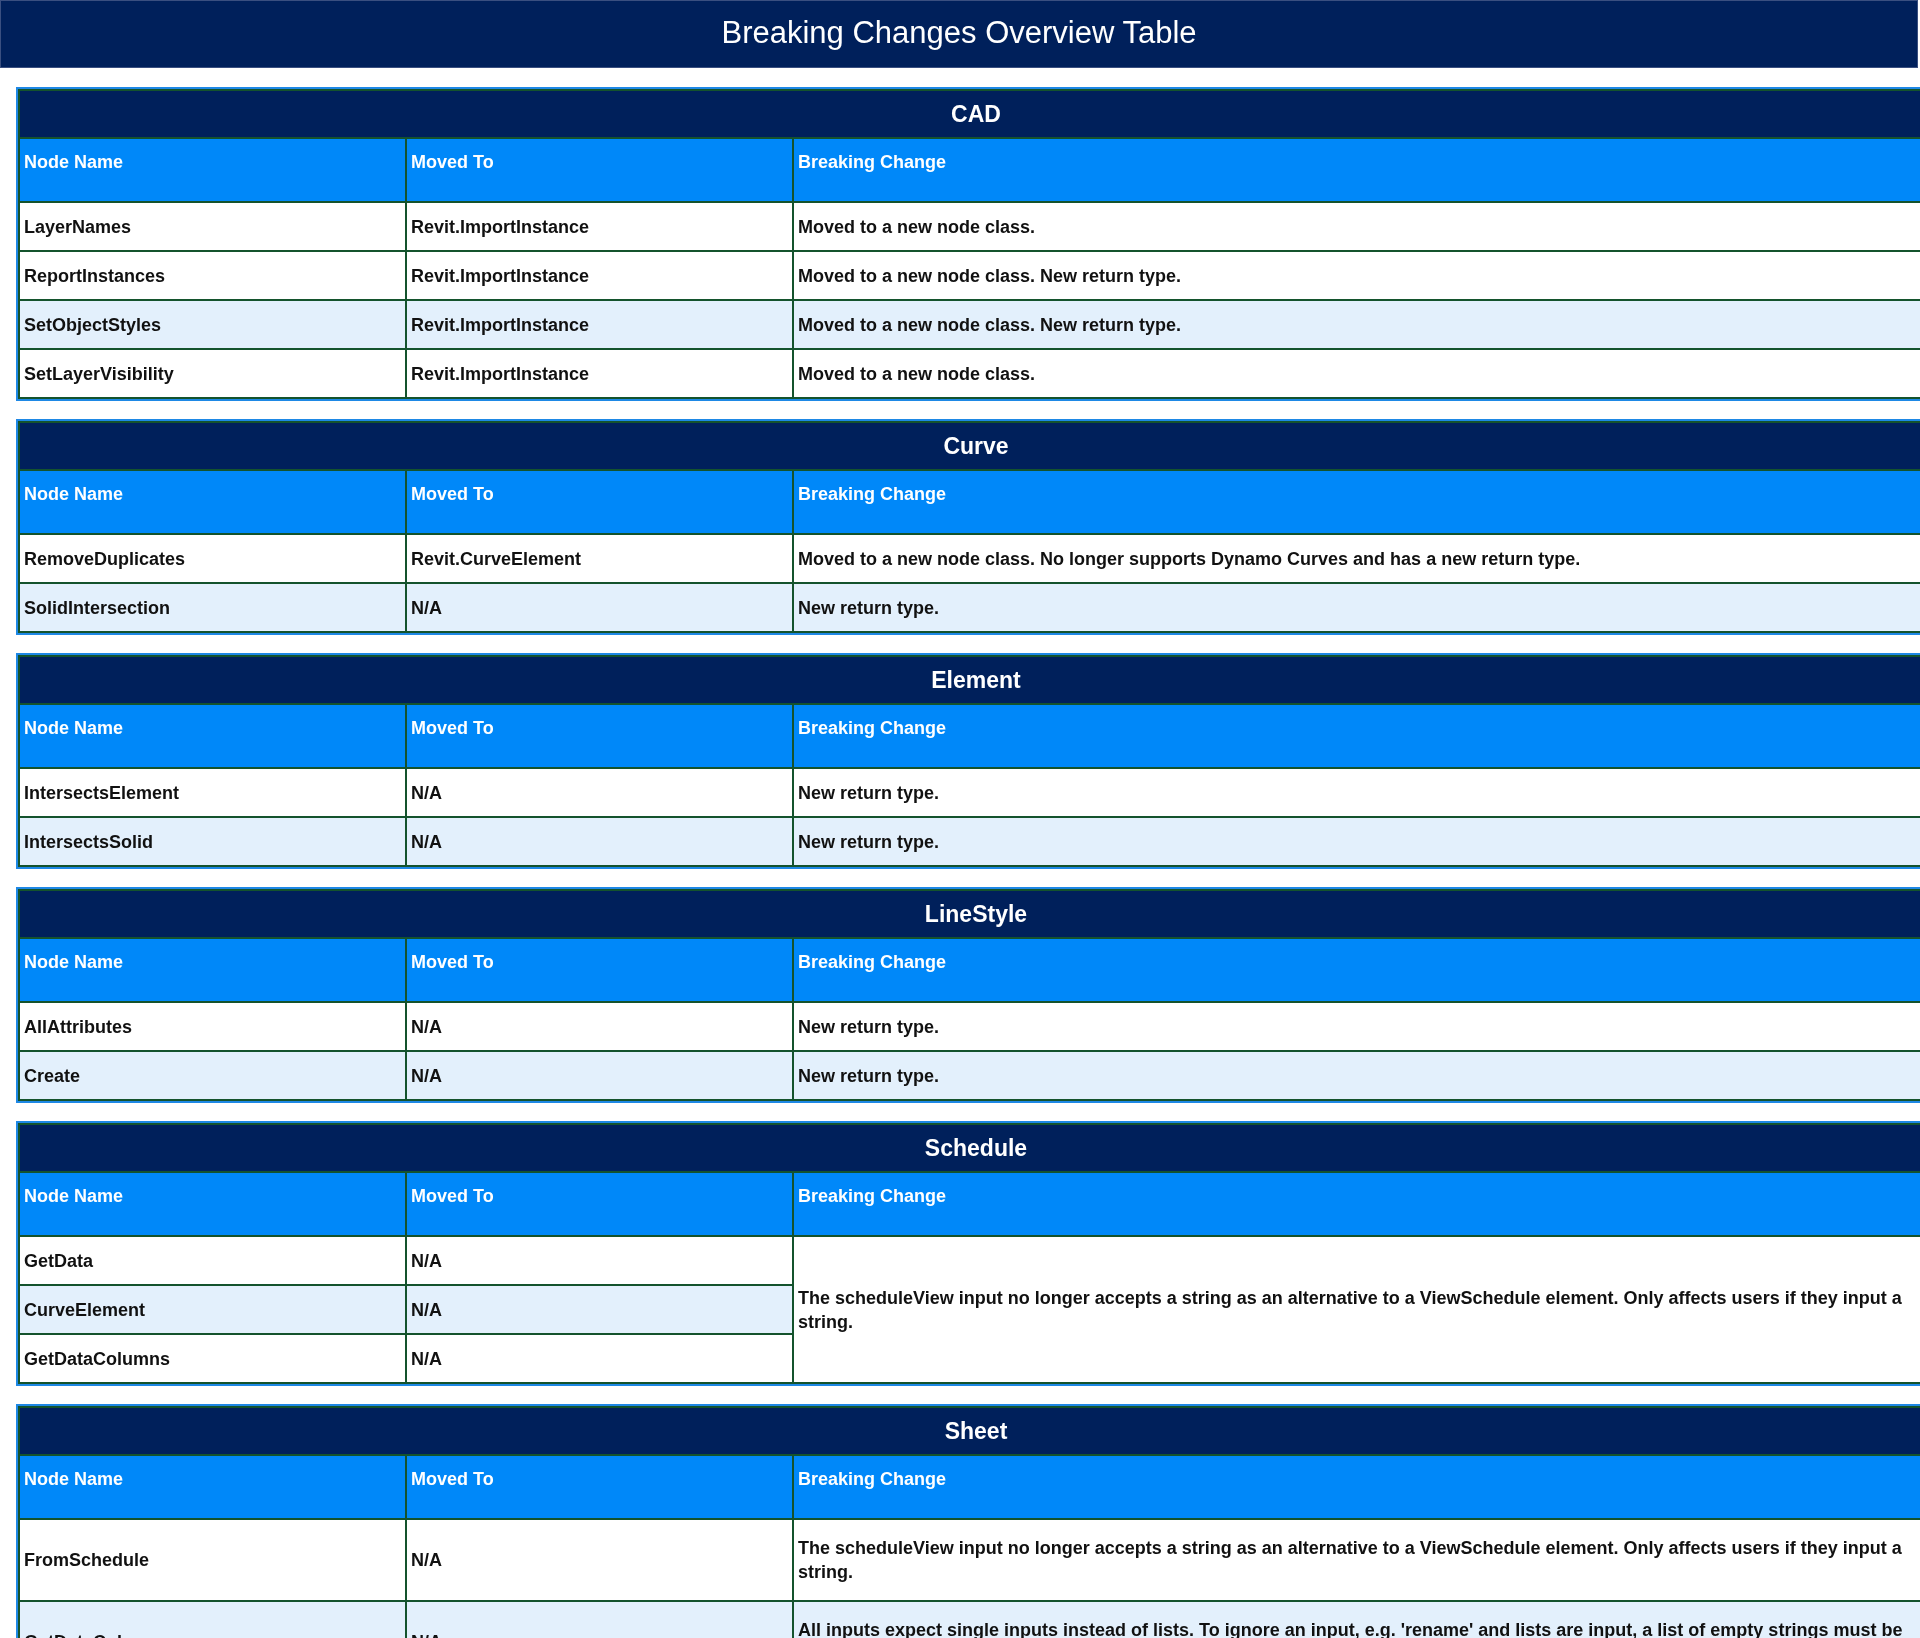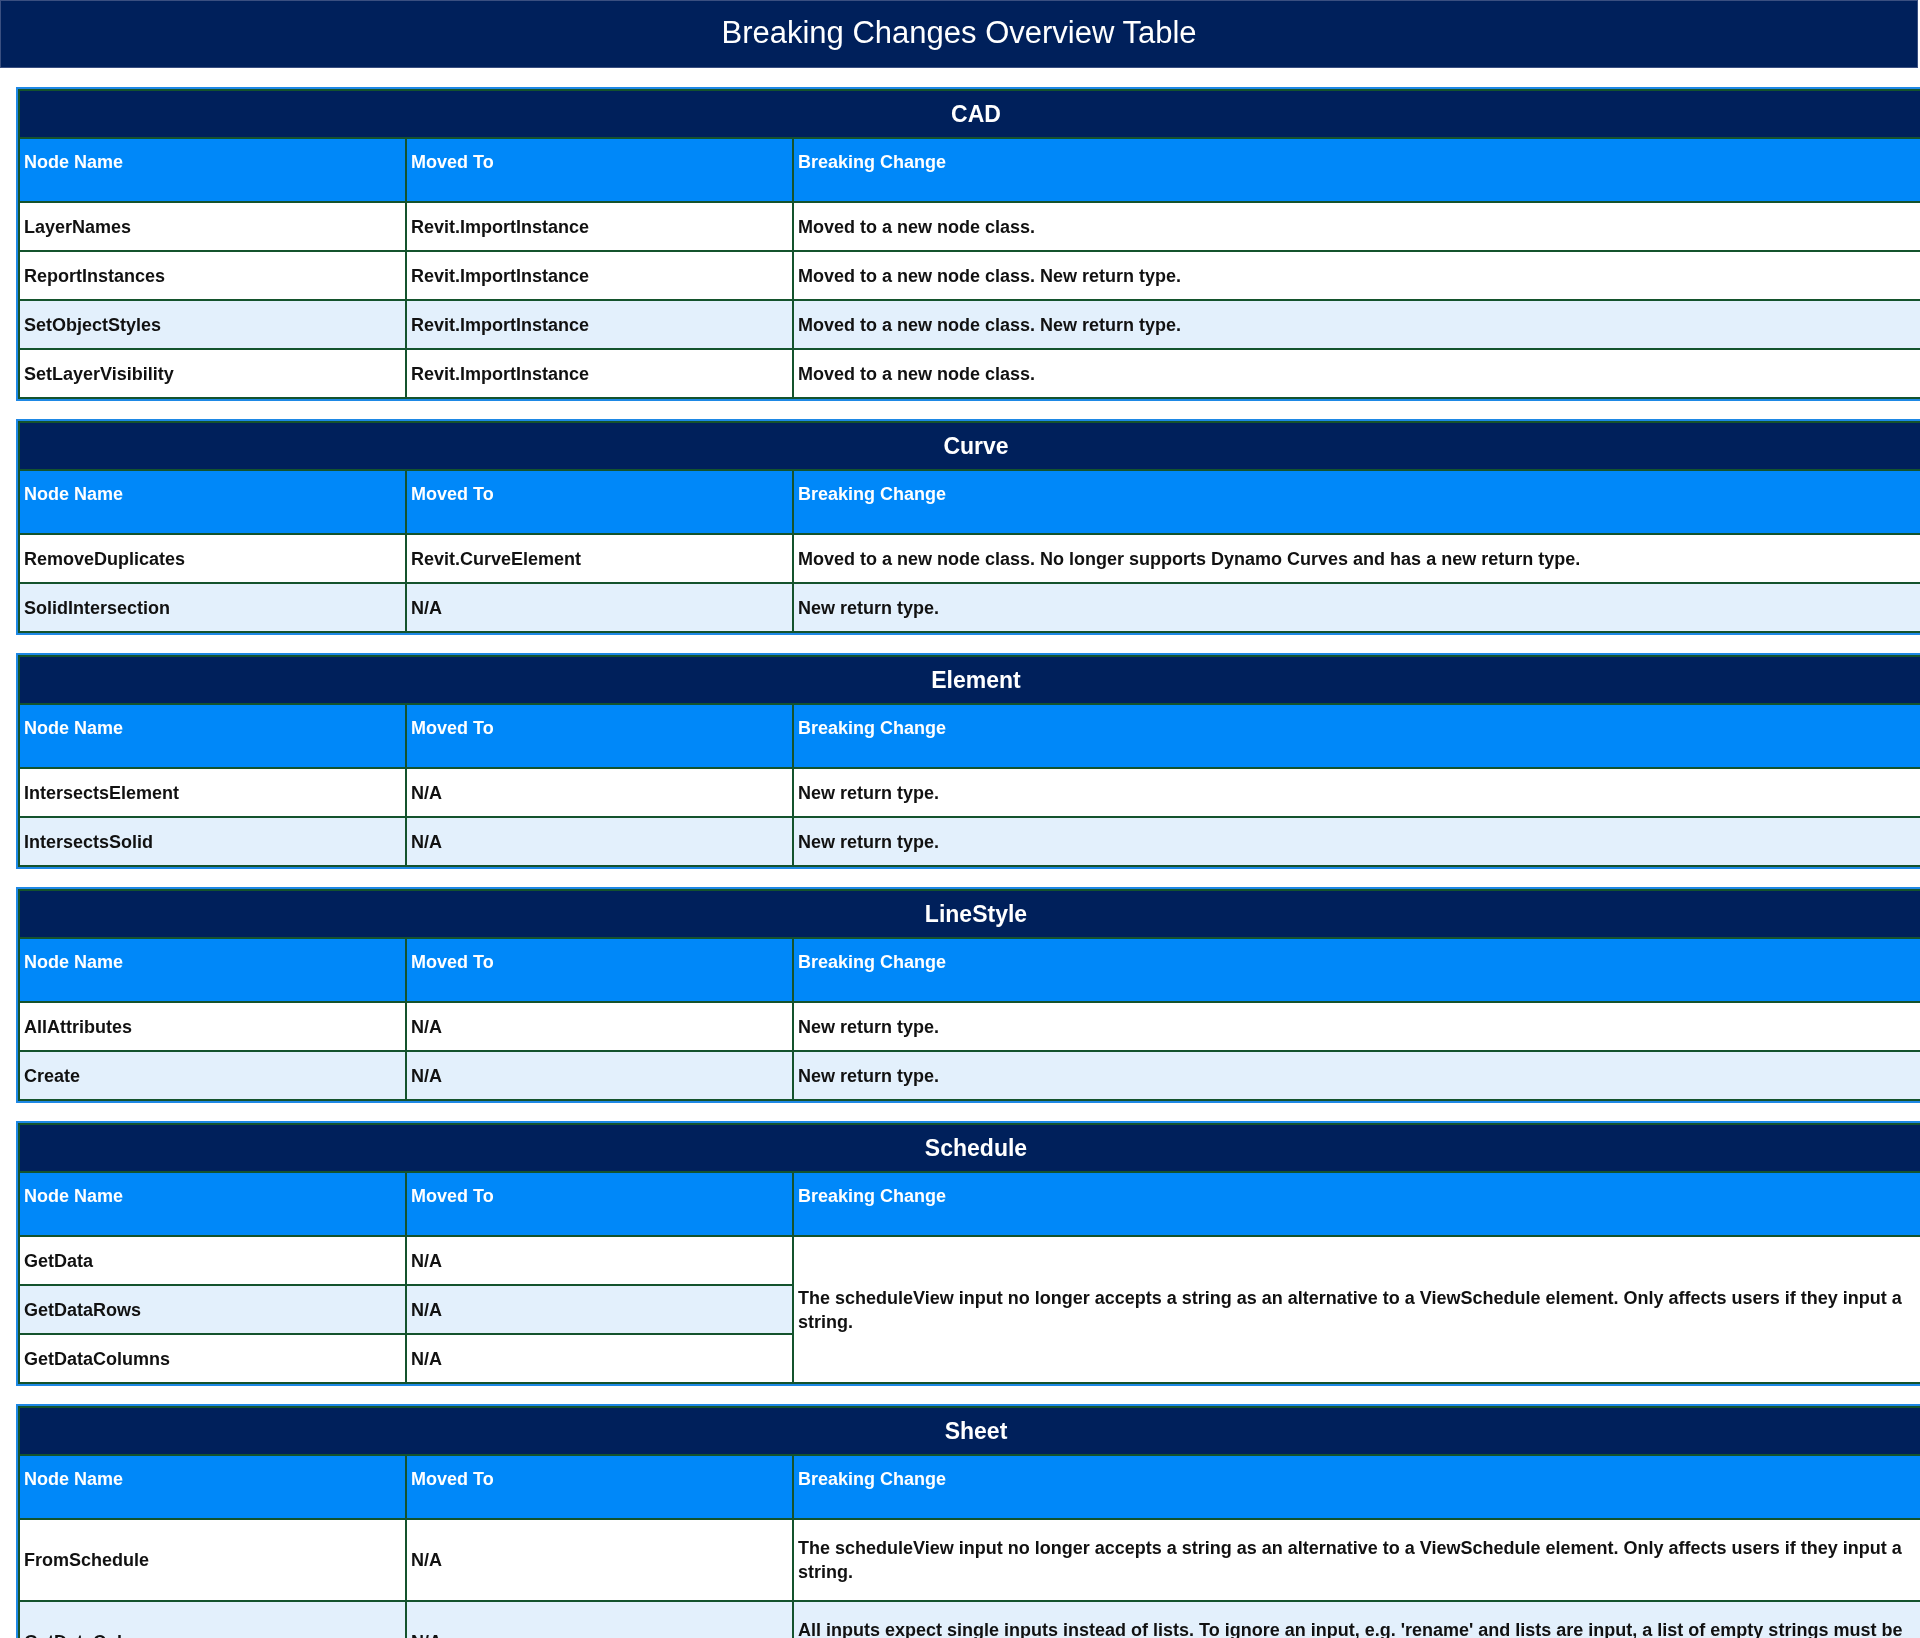--- a/index.html
+++ b/index.html
@@ -222,21 +222,21 @@
       <th class="col-head">Node Name</th>
       <th class="col-head">Moved To</th>
       <th class="col-head">Breaking Change</th>
     </tr>
     <tr class="odd">
       <td>GetData</td>
       <td>N/A</td>
       <td class="rowspan-cell" rowspan="3">The scheduleView input no longer accepts a string as an alternative to a ViewSchedule element. Only affects users if they input a string.</td>
     </tr>
     <tr class="even">
-      <td>GetDataRows</td>
+      <td>CurveElement</td>
       <td>N/A</td>
     </tr>
     <tr class="odd">
       <td>GetDataColumns</td>
       <td>N/A</td>
     </tr>
   </tbody>
     </table>
 
   <table class="section">

